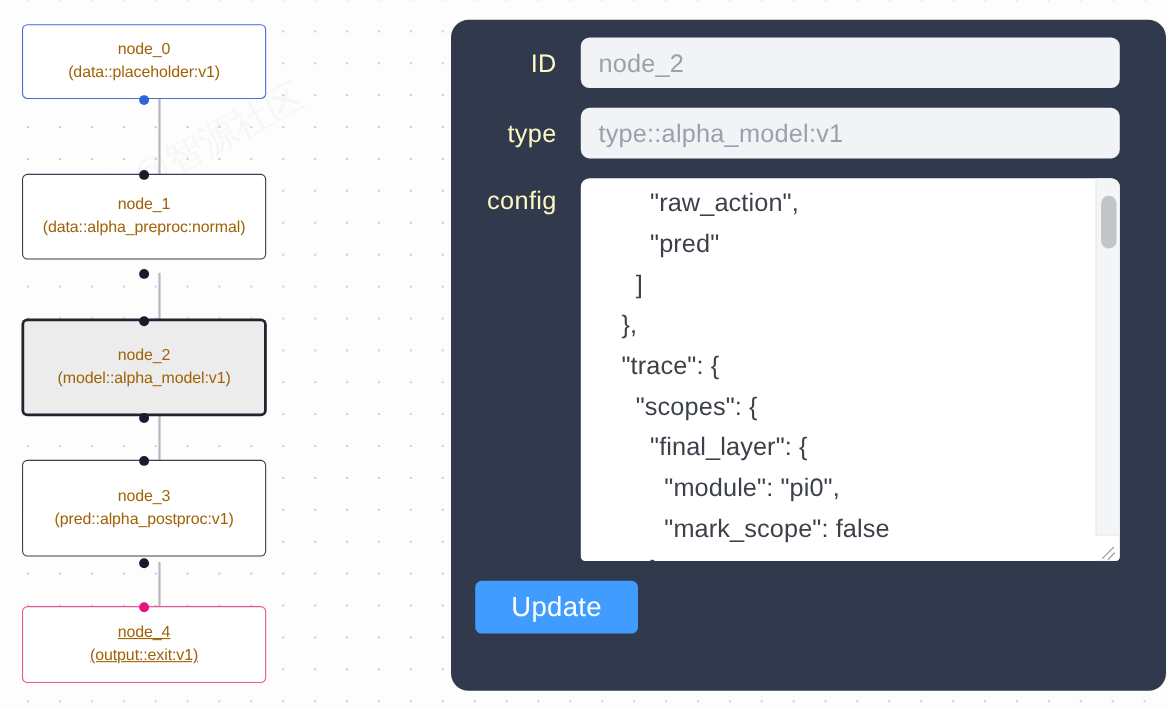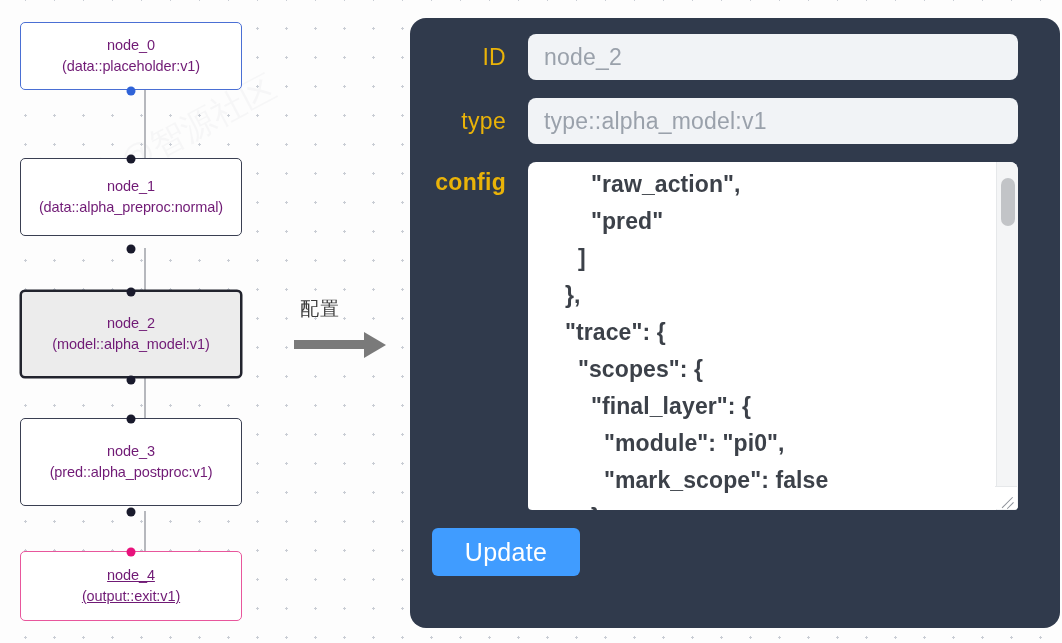--- a/index.html
+++ b/index.html
@@ -57,21 +57,21 @@
     background: #ffffff;
     border: 1.4px solid #3a3f52;
     border-radius: 5px;
     display: flex;
     flex-direction: column;
     align-items: center;
     justify-content: center;
     text-align: left;
     font-size: 14.5px;
     line-height: 1.42;
-    color: #701a75;
+    color: #a16207;
     letter-spacing: -0.1px;
   }
   .node.input-node  { border: 1.4px solid #4a6fd4; }
   .node.output-node { border: 1.6px solid #e8569c; text-decoration: underline; }
   .node.selected {
     background: #ececec;
     border: 2.4px solid #22242e;
     box-shadow: 0 0 0 0.5px #22242e;
   }
   .node .n-title { display: block; }
@@ -144,42 +144,42 @@
     display: flex;
     align-items: flex-start;
     margin-bottom: 18px;
   }
   .form-label {
     width: 118px;
     flex: 0 0 118px;
     text-align: right;
     padding-right: 22px;
     box-sizing: border-box;
-    color: #eab308;
+    color: #fef9c3;
     font-size: 23px;
     line-height: 46px;
     letter-spacing: 0.3px;
   }
   .field {
     box-sizing: border-box;
     background: #f1f3f6;
     border: none;
     border-radius: 8px;
     width: 490px;
     height: 46px;
     padding: 0 16px;
     font-size: 23px;
     color: #9aa1ab;
     font-family: "Liberation Sans", sans-serif;
     letter-spacing: 0.2px;
     display: flex;
     align-items: center;
   }
 
-  .config-row { margin-bottom: 14px; font-weight: bold; }
+  .config-row { margin-bottom: 14px; }
   .config-row .form-label { line-height: 40px; }
   .textarea-wrap {
     position: relative;
     width: 490px;
     height: 348px;
     background: #ffffff;
     border-radius: 8px 8px 4px 4px;
     overflow: hidden;
     box-sizing: border-box;
   }
@@ -294,25 +294,20 @@
       <span class="port" style="top:93px;"></span>
     </div>
 
     <div class="node output-node" style="top:551px; height:70px;">
       <span class="n-title">node_4</span>
       <span class="n-sub">(output::exit:v1)</span>
       <span class="port pink" style="top:0px;"></span>
     </div>
   </div>
 
-  <div class="arrow-group">
-    <div class="arrow-label">配置</div>
-    <div class="arrow-shaft"></div>
-    <div class="arrow-head"></div>
-  </div>
 
   <div class="config-panel">
 
     <div class="form-row">
       <div class="form-label">ID</div>
       <div class="field">node_2</div>
     </div>
 
     <div class="form-row">
       <div class="form-label">type</div>

